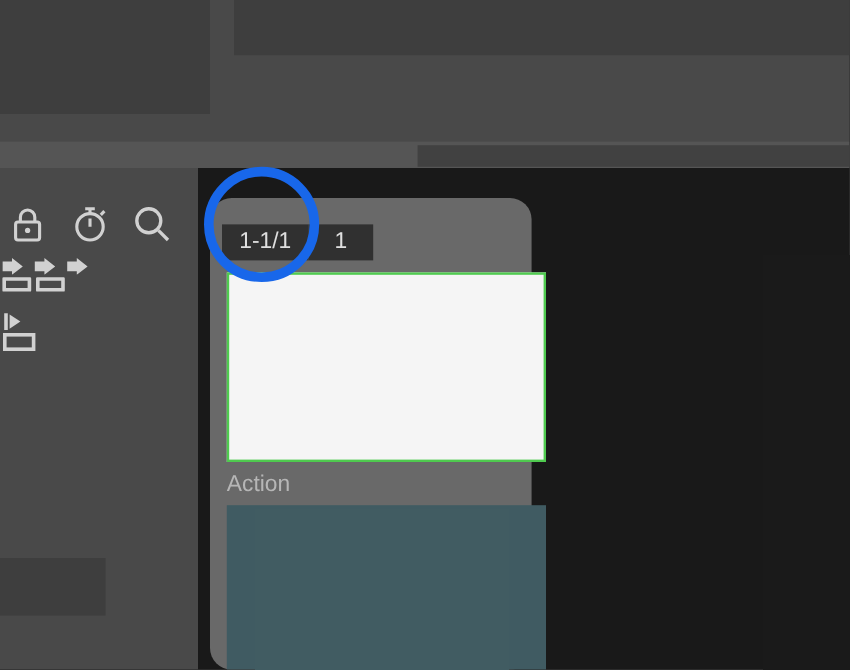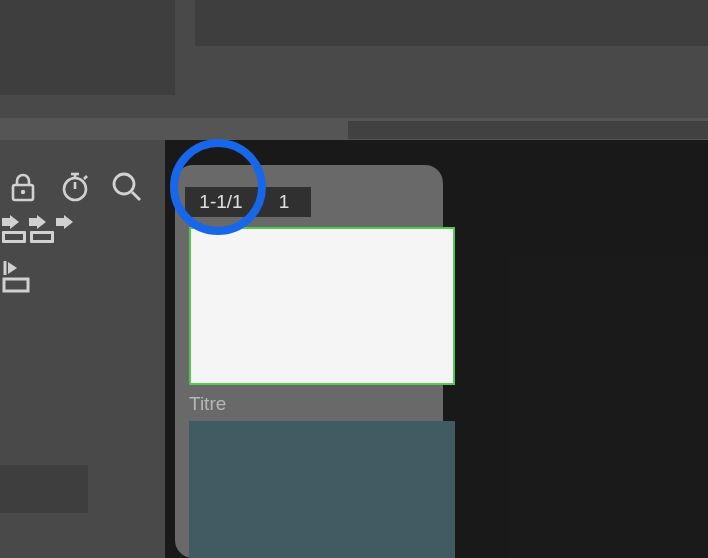--- a/index.html
+++ b/index.html
@@ -215,19 +215,19 @@
 </div>
 
 <div class="bottom-left-block"></div>
 
 <div class="panel-card">
   <div class="header-row">
     <div class="hdr-seg seg-a">1-1/1</div>
     <div class="hdr-seg seg-c">1</div>
   </div>
   <div class="thumb"></div>
-  <div class="action-label">Titre</div>
+  <div class="action-label">Action</div>
   <div class="action-body"></div>
 </div>
 
 <div class="circle-overlay"></div>
 
 <div class="wash"></div>
 
 </body></html>

